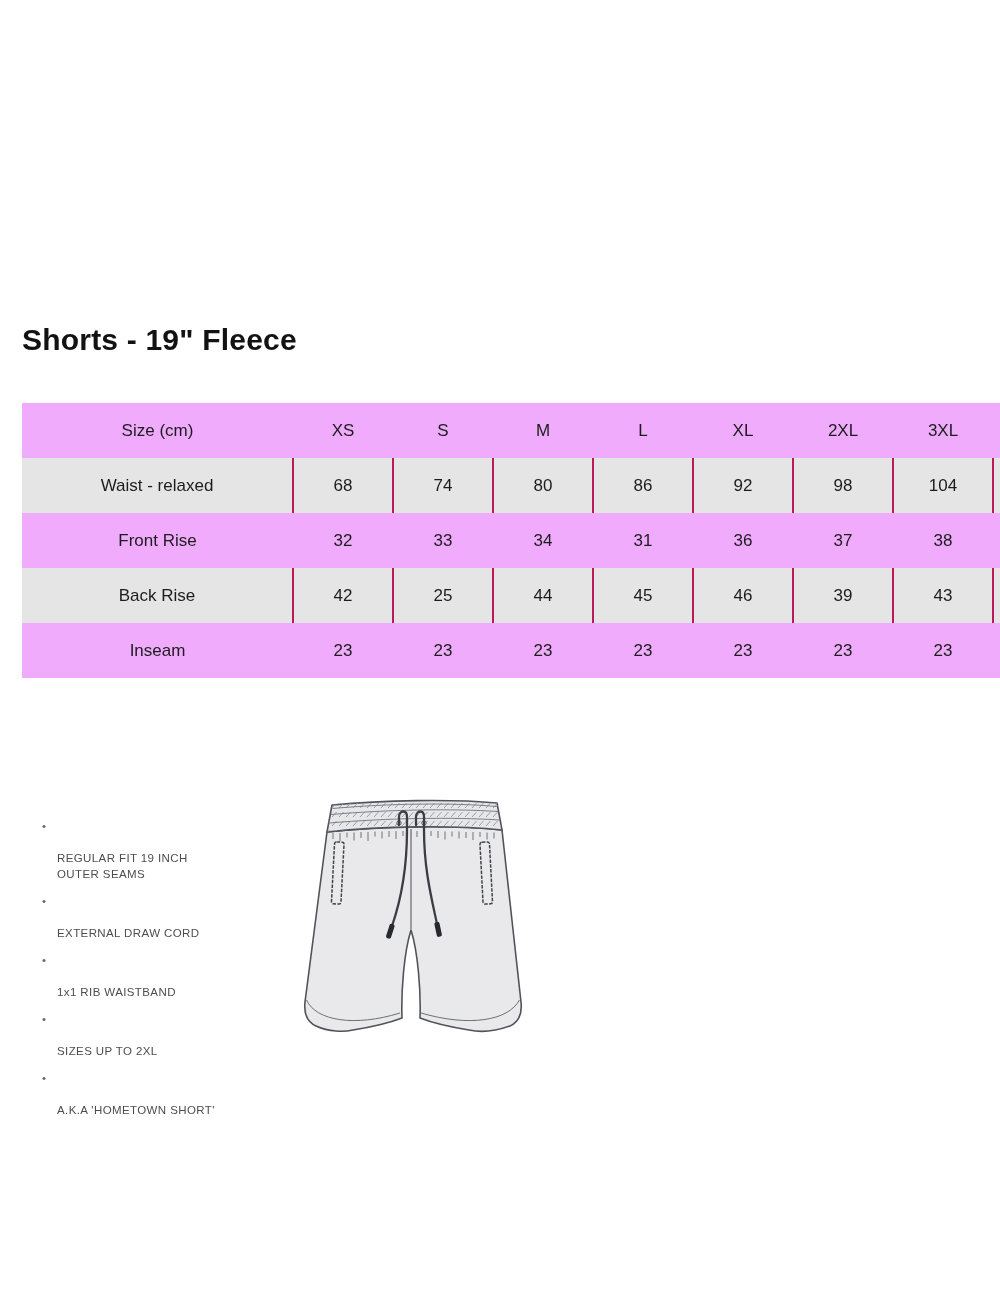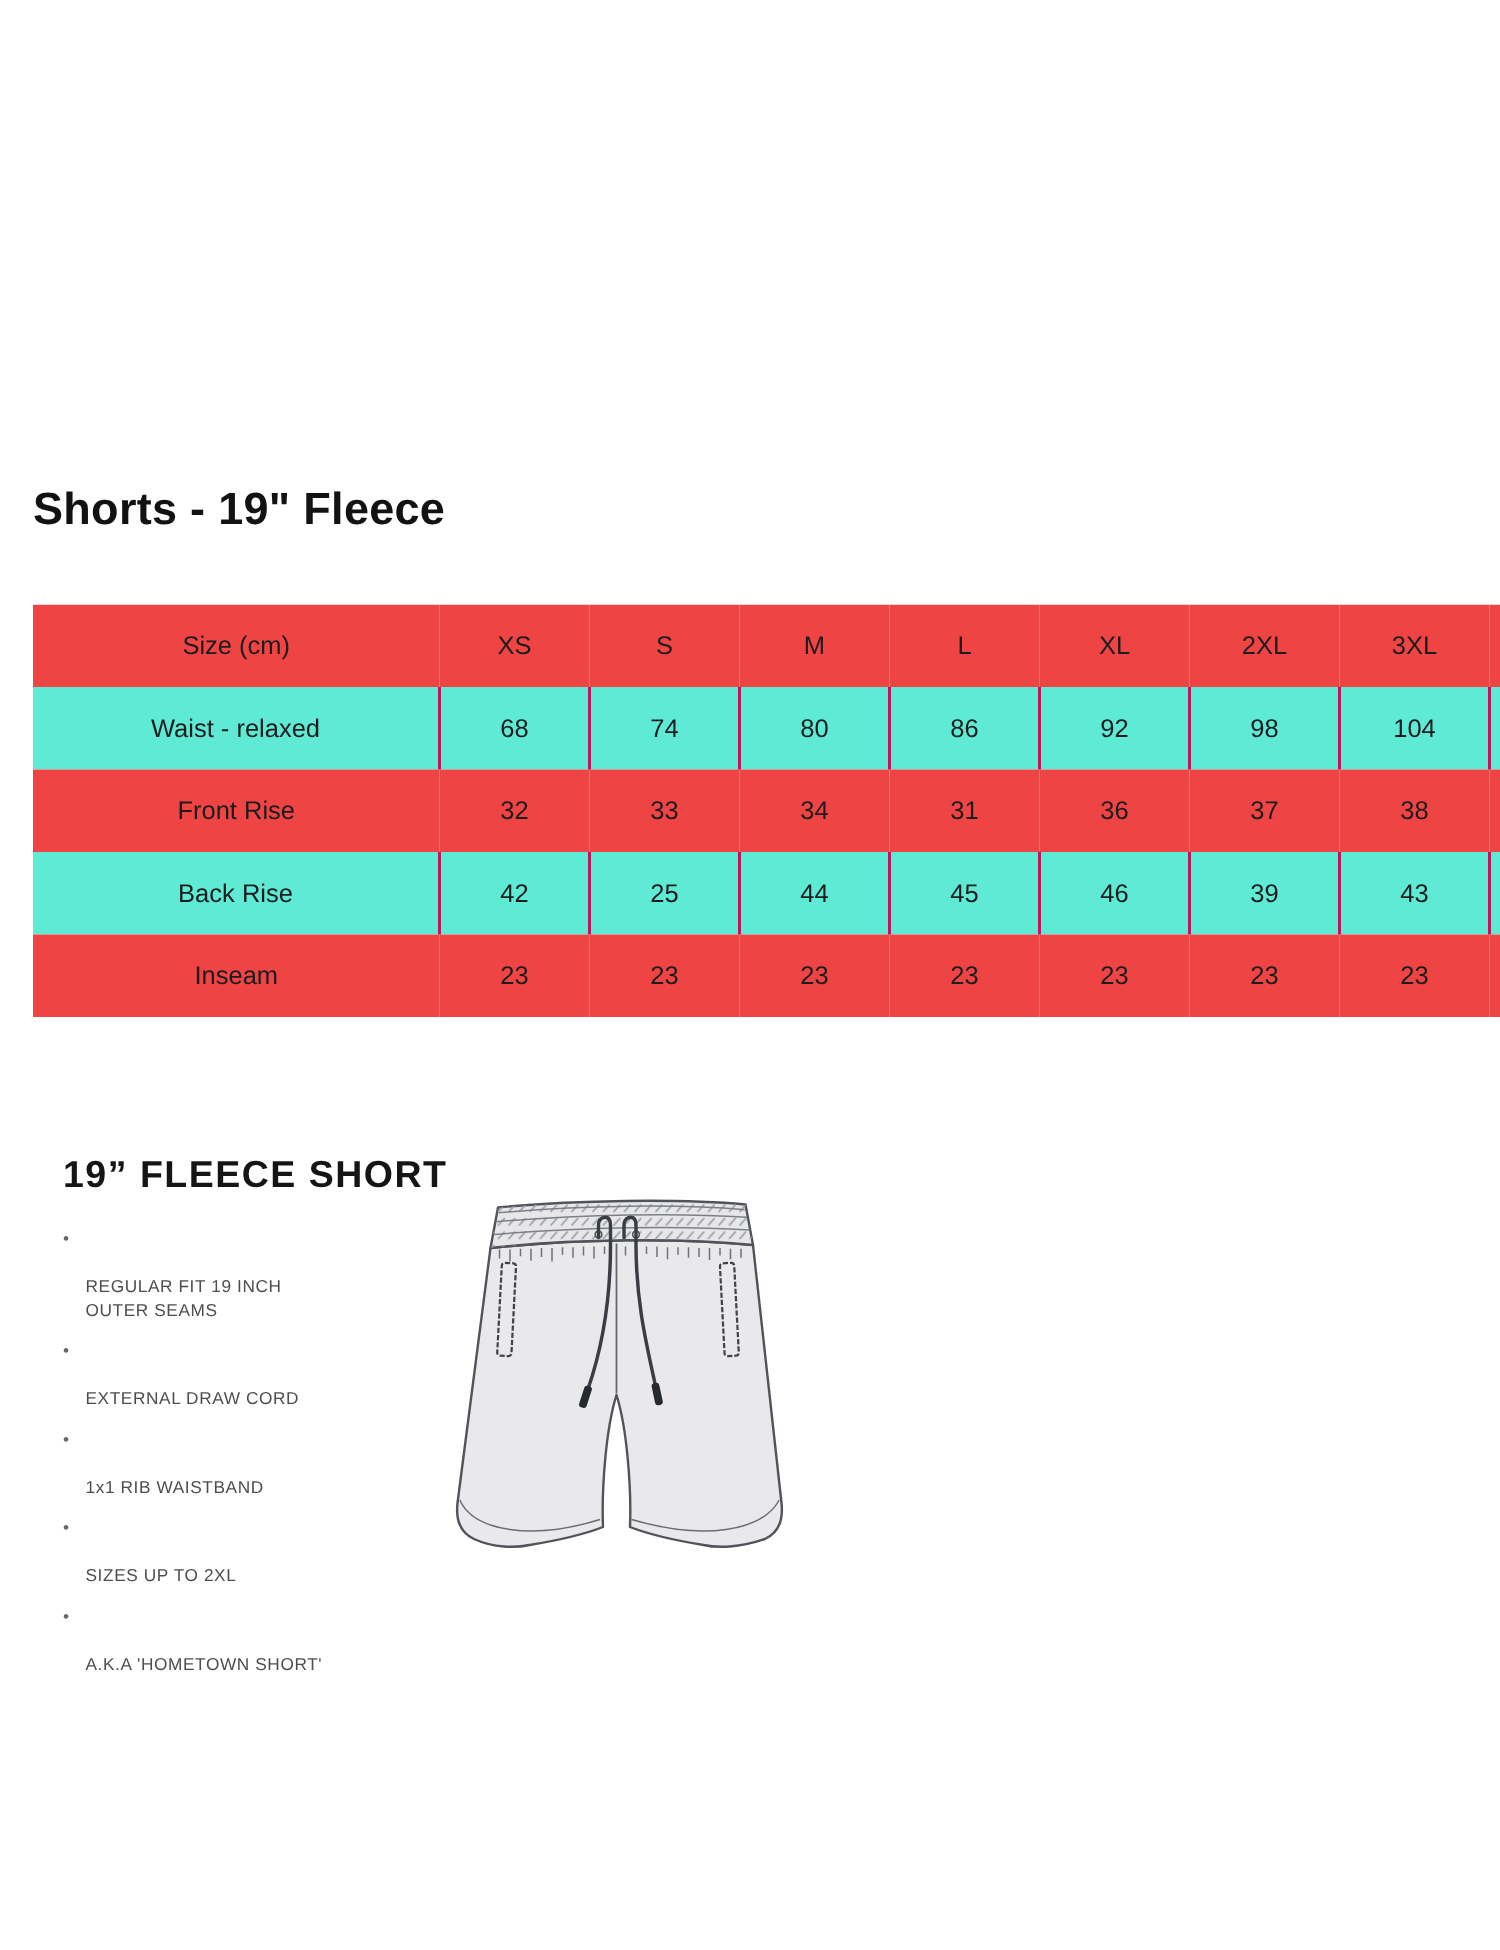--- a/index.html
+++ b/index.html
@@ -42,22 +42,22 @@
   .size-table col.c-size  { width: 100px; }
   .size-table th, .size-table td {
     height: 55px;
     padding: 0;
     text-align: center;
     vertical-align: middle;
     font-size: 17px;
     font-weight: 400;
     color: #1c1c1e;
   }
-  .row-shade th, .row-shade td { background: #ef4444; }
-  .row-light td { background: #5eead4; }
+  .row-shade th, .row-shade td { background: #f0abfc; }
+  .row-light td { background: #e5e5e5; }
   .row-light td + td { border-left: 2px solid #be185d; }
   .product-title {
     position: absolute;
     left: 42px;
     top: 745px;
     font-size: 25px;
     line-height: 34px;
     font-weight: 700;
     color: #151515;
     letter-spacing: 1px;
@@ -168,21 +168,20 @@
           <td>23</td>
           <td>23</td>
           <td>23</td>
           <td>23</td>
           <td></td>
         </tr>
       </tbody>
     </table>
   </div>
 
-  <h2 class="product-title">19” FLEECE SHORT</h2>
 
   <ul class="features">
     <li>
       <span class="dot">•</span>
       <span class="txt">REGULAR FIT 19 INCH
 OUTER SEAMS</span>
     </li>
     <li>
       <span class="dot">•</span>
       <span class="txt">EXTERNAL DRAW CORD</span>

